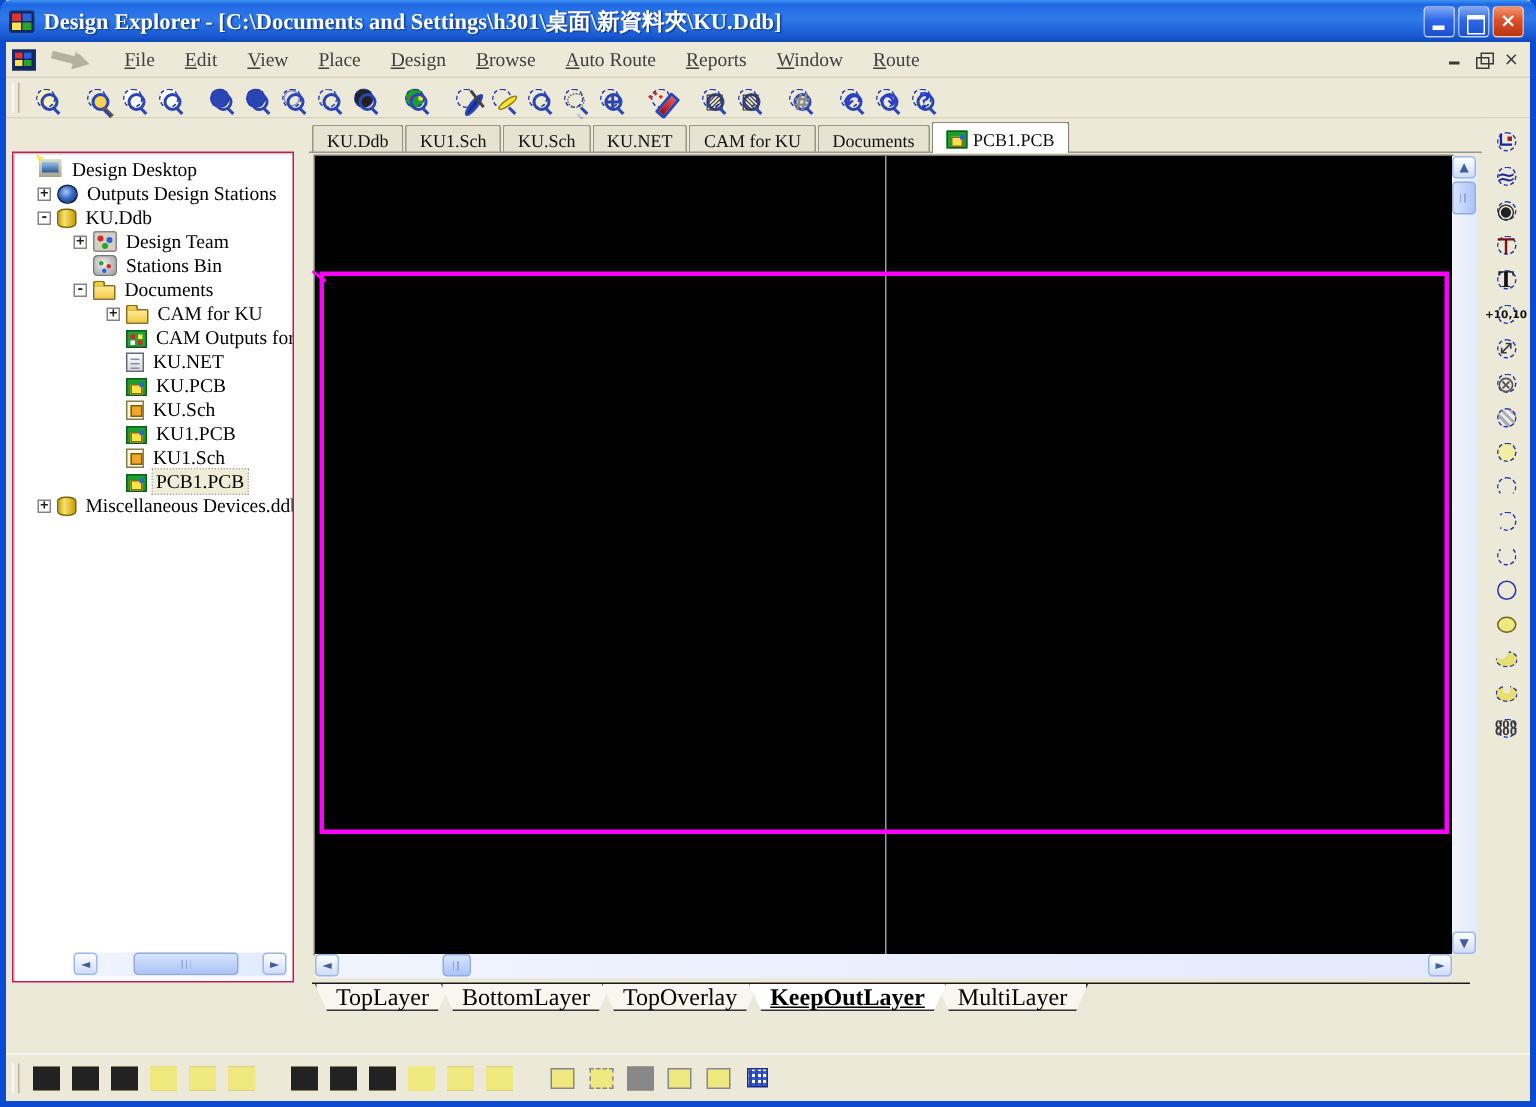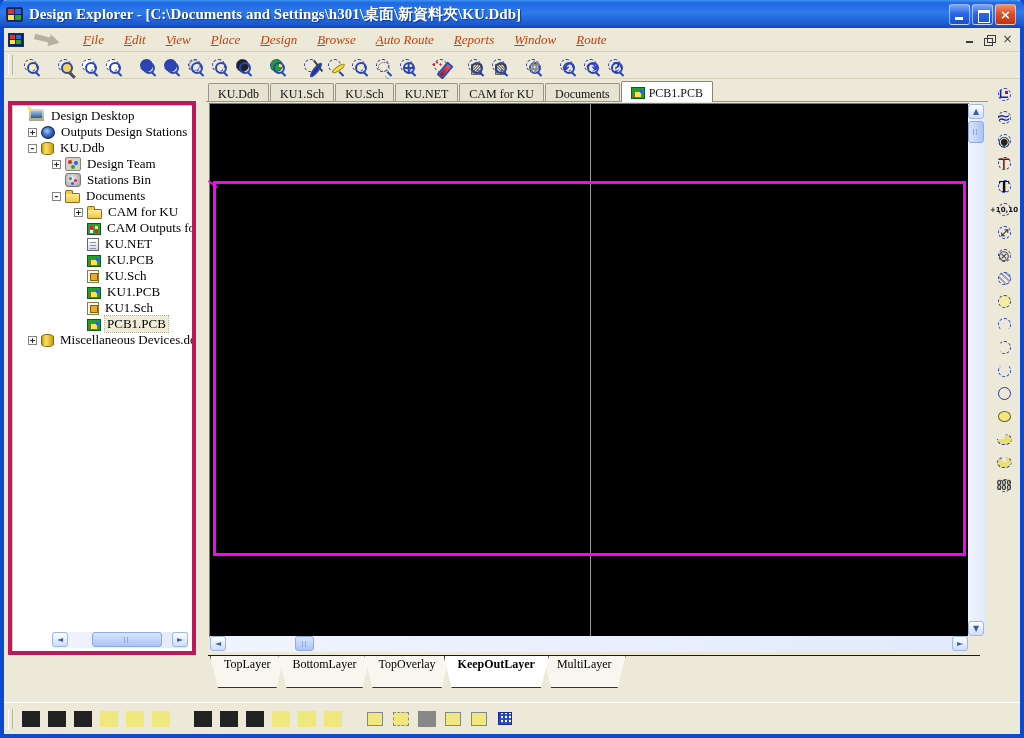--- a/index.html
+++ b/index.html
@@ -30,21 +30,21 @@
     border-bottom:1px solid #d6d2bc;display:flex;align-items:center;}
   .menu-doc-ico{width:16px;height:14px;margin:0 10px 0 4px;flex:none;border:1px solid #16306e;
     background:linear-gradient(#e23333,#e23333) 1px 1px/5px 4px no-repeat,
                linear-gradient(#2a62e0,#2a62e0) 7px 1px/5px 4px no-repeat,
                linear-gradient(#ffe34a,#ffe34a) 1px 6px/5px 4px no-repeat,
                linear-gradient(#2ca32c,#2ca32c) 7px 6px/5px 4px no-repeat,#11265e;}
   .menu-arrow{width:26px;height:13px;margin-right:14px;flex:none;background:#b4b0a2;
     clip-path:polygon(0 30%,58% 30%,58% 0,100% 50%,58% 100%,58% 70%,0 70%);transform:rotate(14deg);
     box-shadow:inset 0 2px 0 #d8d4c8;}
   .menus{display:flex;gap:2px;flex:1;}
-  .menu-item{display:inline-block;padding:2px 9px;font-size:13px;color:#c2410c;font-style:italic;}
+  .menu-item{display:inline-block;padding:2px 9px;font-size:13px;color:#404040;}
   .menu-item::first-letter{text-decoration:underline;}
   .mdi-btns{display:flex;gap:2px;margin-right:4px;}
   .mdib{width:17px;height:15px;position:relative;background:#ece9d8;border:1px solid transparent;}
   .mdib.mmin::before{content:"";position:absolute;left:4px;bottom:3px;width:7px;height:2px;background:#3a3a3a;}
   .mdib.mrest::before{content:"";position:absolute;left:3px;top:5px;width:7px;height:6px;border:1px solid #3a3a3a;background:#ece9d8;}
   .mdib.mrest::after{content:"";position:absolute;left:6px;top:2px;width:7px;height:6px;border:1px solid #3a3a3a;border-left-width:1px;}
   .mdib.mclose{font:12px/13px "DejaVu Sans",sans-serif;text-align:center;color:#3a3a3a;}
 
   
   .toolbar{position:absolute;left:0;right:0;top:52px;height:27px;background:#ece9d8;border-bottom:1px solid #d6d2bc;
@@ -145,21 +145,21 @@
   .client{position:absolute;left:0;top:79px;width:1016px;height:601px;background:#ece9d8;}
 
   
   .left-panel{position:absolute;left:0;top:0;width:196px;height:601px;}
   .panel-tabs{position:absolute;left:3px;top:1px;height:22px;display:flex;}
   .ptab{padding:2px 10px 0;font-size:12px;border:1px solid #9a968a;border-bottom:none;border-radius:3px 3px 0 0;
     background:#e2dfcc;color:#222;margin-right:1px;height:20px;margin-top:2px;}
   .ptab.active{background:#ece9d8;border-color:#fff #8a8678 #ece9d8 #fff;height:22px;margin-top:0;z-index:2;
     box-shadow:inset 1px 1px 0 #fff;}
   .tree-box{position:absolute;left:4px;top:22px;width:188px;height:554px;background:#fff;
-    border:4px solid #be185d;box-shadow:inset 1px 1px 0 #cfcdc2;overflow:hidden;}
+    border:1px solid #be185d;box-shadow:inset 1px 1px 0 #cfcdc2;overflow:hidden;}
   .tree{padding-top:3px;}
   .trow{display:flex;align-items:center;height:16px;font-size:13px;white-space:nowrap;padding-left:4px;}
   .trow.lv0{padding-left:4px;}
   .trow.lv1{padding-left:16px;}
   .trow.lv2{padding-left:40px;}
   .trow.lv3{padding-left:62px;}
   .toggle{width:9px;height:9px;flex:none;border:1px solid #848484;background:#fff;margin-right:4px;
     font:bold 9px/7px "DejaVu Sans Mono",monospace;text-align:center;color:#222;visibility:hidden;}
   .toggle.show{visibility:visible;}
   .ti{width:16px;height:14px;flex:none;position:relative;margin-right:4px;display:inline-block;}
@@ -229,24 +229,24 @@
   .vscroll .sb-btn.down{left:0;bottom:0;width:16px;}
   .vscroll .sb-thumb{left:0;top:17px;width:16px;height:22px;}
   .ehscroll{position:absolute;left:10px;top:557px;width:758px;height:16px;}
   .ehscroll .sb-btn.lft{left:0;top:0;}
   .ehscroll .sb-btn.rgt{right:0;top:0;}
   .ehscroll .sb-thumb{left:85px;top:0;width:19px;height:15px;}
   .scroll-corner{position:absolute;left:768px;top:557px;width:17px;height:16px;background:#ece9d8;}
 
   .tabs-topline{position:absolute;left:8px;width:772px;top:576px;height:1px;background:#1a1a1a;}
   .layer-tabs{position:absolute;left:10px;top:577px;height:18px;display:flex;}
-  .ltab{position:relative;height:32px;padding:1px 14px 0;margin-right:-6px;font-size:12px;color:#000;
+  .ltab{position:relative;height:18px;padding:1px 14px 0;margin-right:-6px;font-size:16px;color:#000;
     background:#f8f6ee;clip-path:polygon(0 0,100% 0,calc(100% - 8px) 100%,8px 100%);
     box-shadow:inset 8px 0 0 -7px #333,inset -8px 0 0 -7px #333,inset 0 -2px 0 -1px #333;}
-  .ltab.active{background:#fff;font-weight:bold;z-index:2;}
+  .ltab.active{background:#fff;font-weight:bold;z-index:2;text-decoration:underline;}
 
   
   .right-toolbar{position:absolute;left:984px;top:0;width:32px;height:601px;background:#ece9d8;
     display:flex;flex-direction:column;align-items:center;padding-top:4px;}
   .right-toolbar .tb-btn{width:26px;height:23px;}
 
   
   .statusbar{position:absolute;left:0;right:0;top:680px;height:22px;background:#ece9d8;border-top:1px solid #d6d2bc;
     display:flex;align-items:center;font-size:13px;}
   .cursor-arrow{width:17px;height:12px;flex:none;background:#f2e93a;

